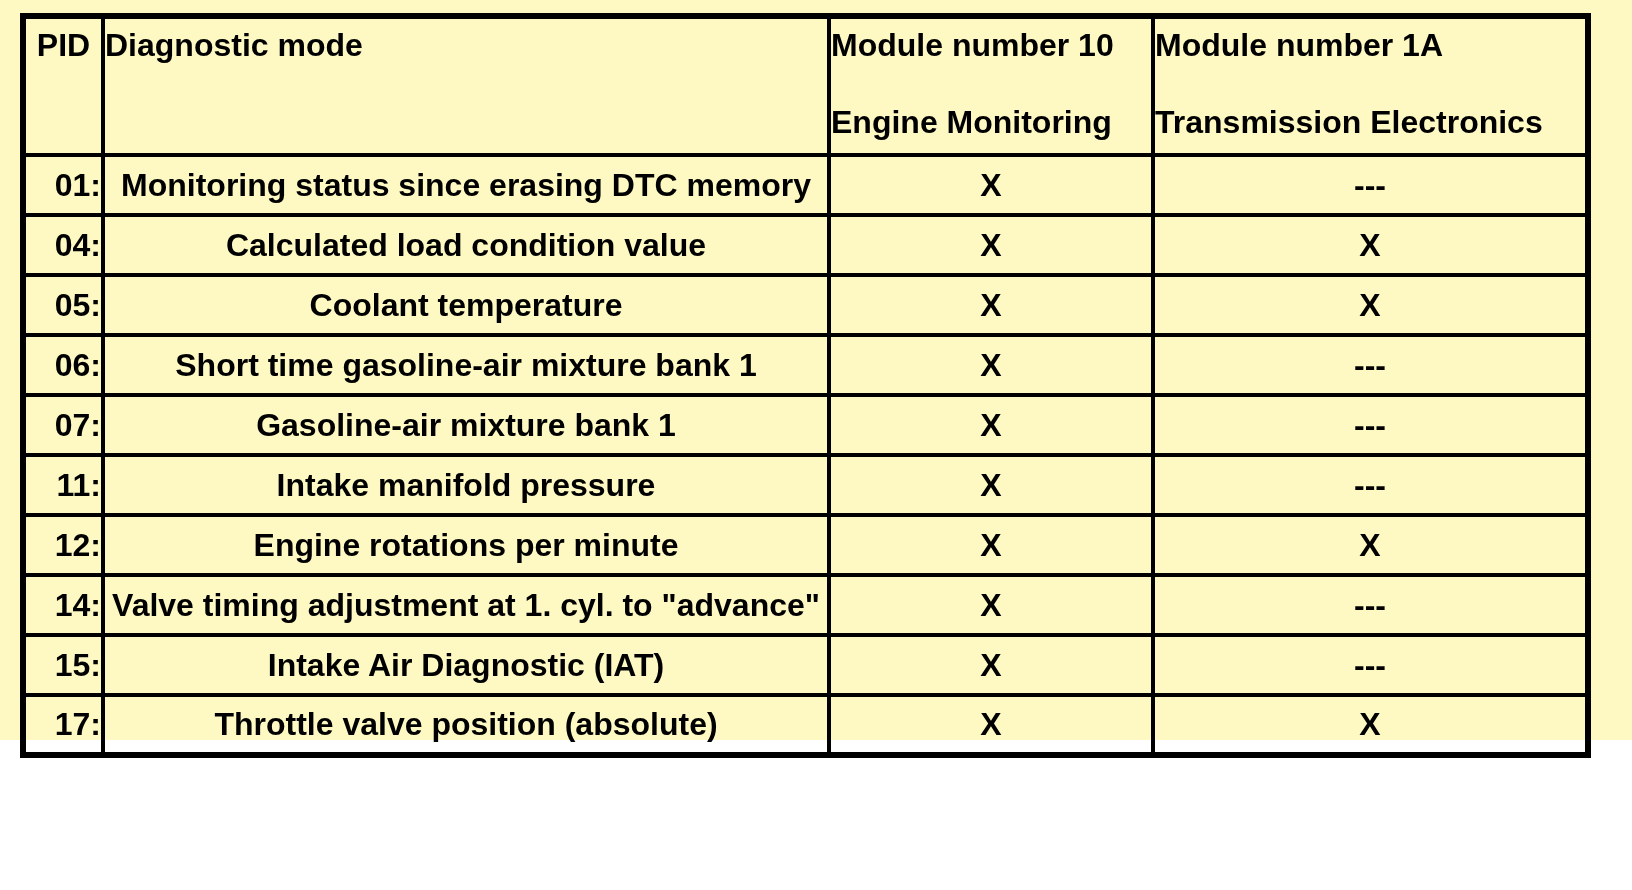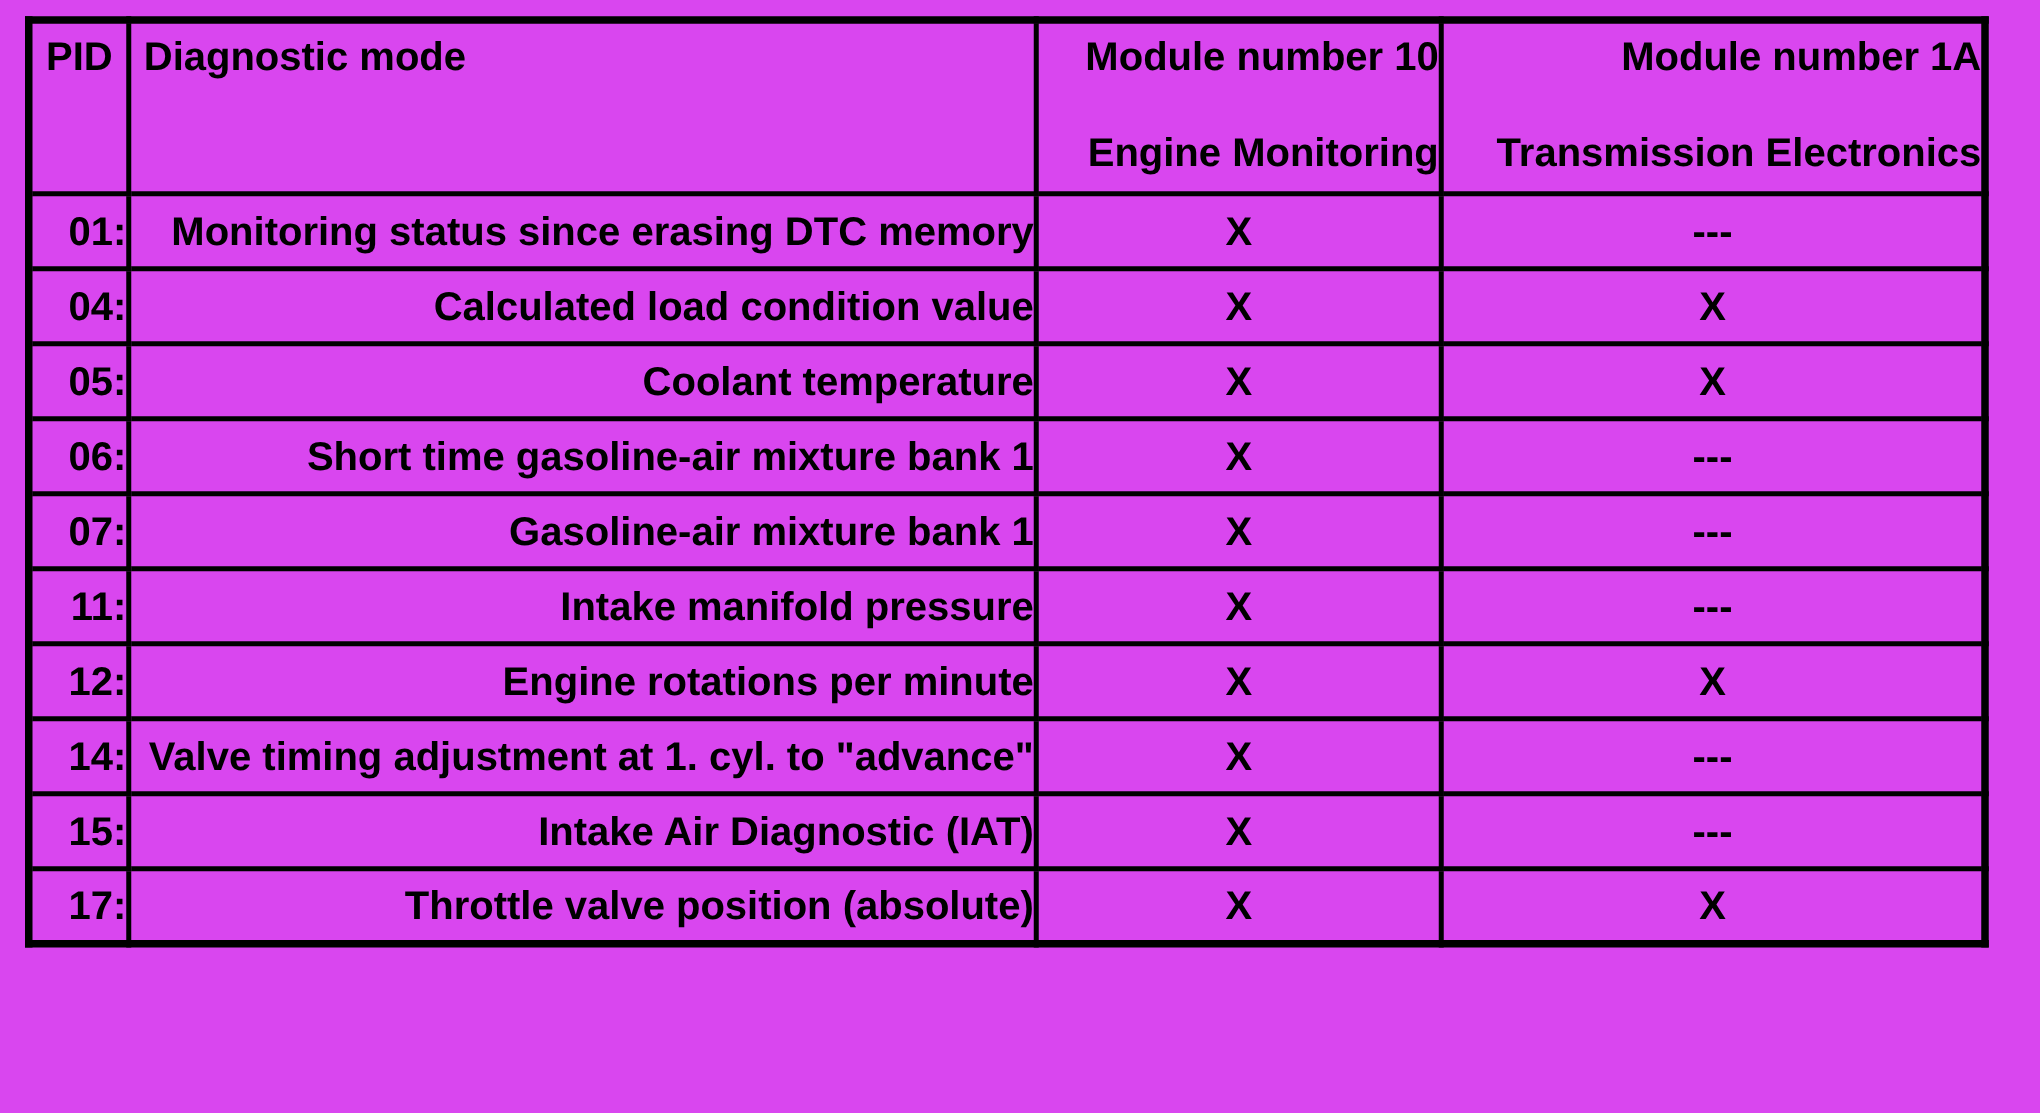--- a/index.html
+++ b/index.html
@@ -6,22 +6,22 @@
     margin: 0;
     padding: 0;
     width: 1632px;
     height: 890px;
     background: #ffffff;
     font-family: "Liberation Sans", sans-serif;
   }
   .page {
     position: relative;
     width: 1632px;
-    height: 890px;
-    background: #d946ef;
+    height: 740px;
+    background: #fef9c3;
   }
   table.diag {
     position: absolute;
     left: 20px;
     top: 13px;
     width: 1565px;
     border-collapse: collapse;
     table-layout: fixed;
     border: 6px solid #000000;
     color: #000000;
@@ -36,33 +36,33 @@
   }
   
   table.diag thead tr { height: 139px; }
   table.diag th { vertical-align: top; }
   .hdr-stack {
     display: flex;
     flex-direction: column;
     justify-content: space-between;
     height: 114px;
     margin-top: 8px;
-    text-align: right;
+    text-align: left;
   }
   .hdr-single {
     display: block;
     margin-top: 8px;
   }
   th.col-pid .hdr-single { text-align: center; }
-  th.col-mode .hdr-single { text-align: left; padding-left: 10px; }
+  th.col-mode .hdr-single { text-align: left; }
   
   table.diag tbody tr { height: 60px; }
   table.diag td { vertical-align: middle; }
   td.cell-pid { text-align: right; }
-  td.cell-mode { text-align: right; padding-left: 10px; }
+  td.cell-mode { text-align: center; padding-left: 10px; }
   td.cell-mod { text-align: center; }
 </style>
 </head>
 <body>
 
 <div class="page">
   <table class="diag">
     <colgroup>
       <col style="width:80px">
       <col style="width:726px">

